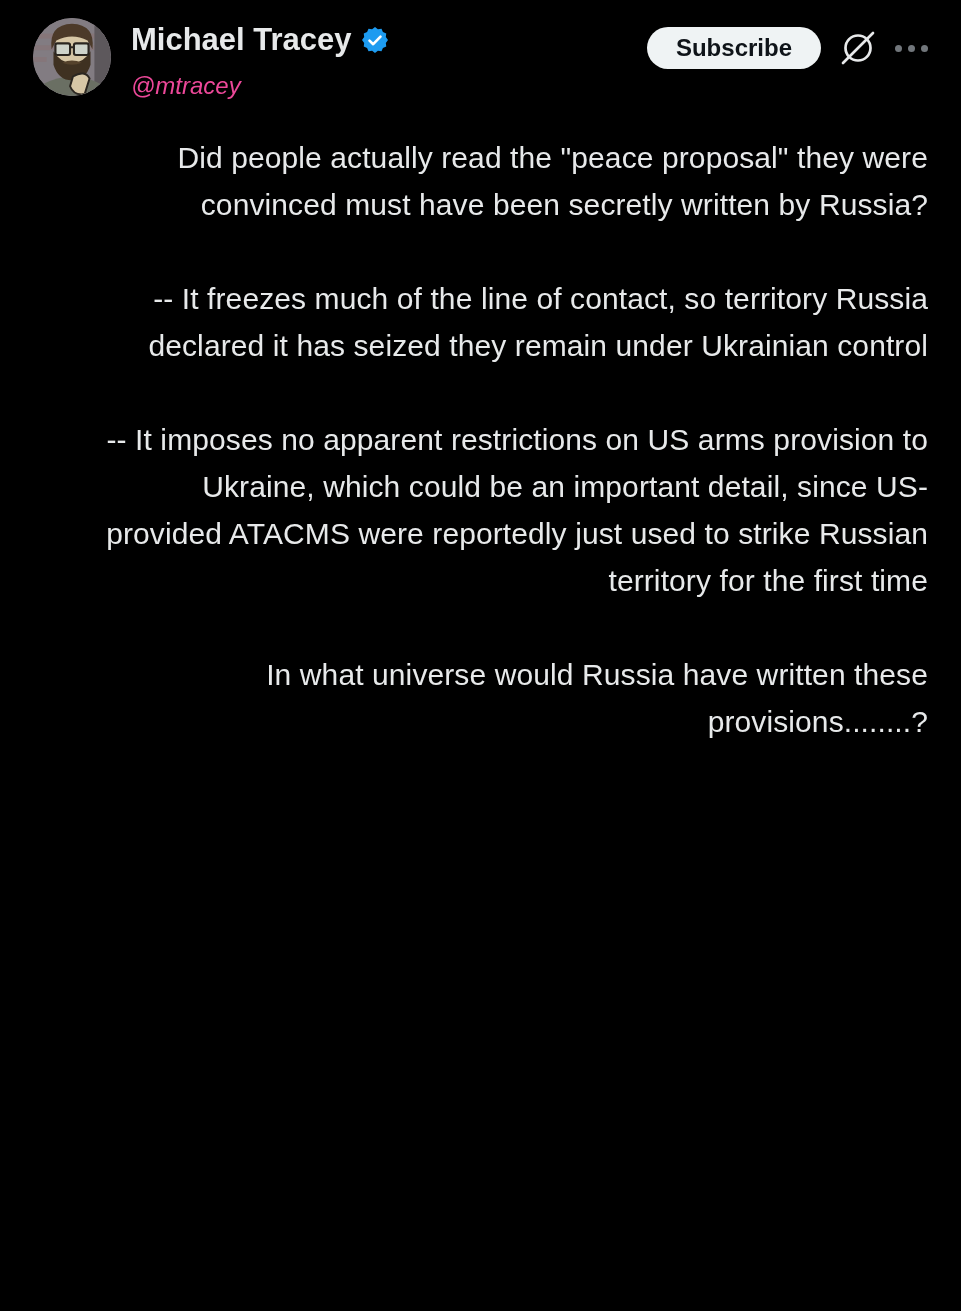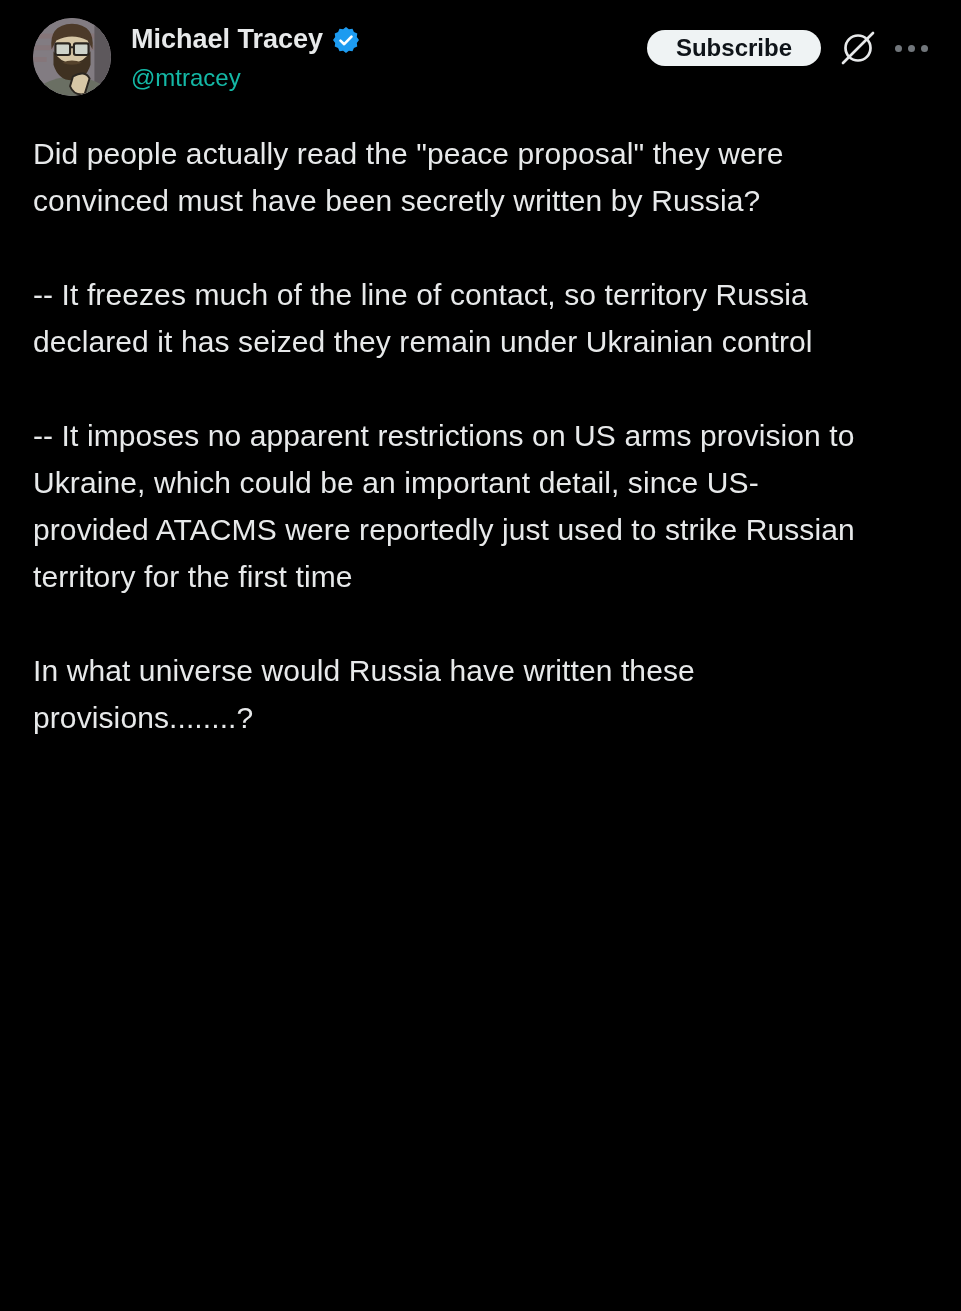--- a/index.html
+++ b/index.html
@@ -38,53 +38,54 @@
     padding-top: 5px;
     min-width: 0;
   }
   .name-row {
     display: flex;
     align-items: center;
     gap: 9px;
     cursor: pointer;
   }
   .name {
-    font-size: 27px;
+    font-size: 31px;
     line-height: 33px;
     font-weight: 700;
     color: #e7e9ea;
     white-space: nowrap;
   }
   .verified {
     width: 28px;
     height: 28px;
     flex: none;
   }
   .handle {
-    margin-top: 7px;
+    margin-top: 15px;
     font-size: 24px;
     line-height: 29px;
-    color: #14b8a6;
+    color: #ec4899;
+    font-style: italic;
   }
   .header-actions {
     margin-left: auto;
     display: flex;
     align-items: center;
     gap: 17px;
     margin-top: 9px;
     height: 42px;
   }
   .subscribe-btn {
     border: none;
     background: #eff3f4;
     color: #0f1419;
     font-family: "Liberation Sans", sans-serif;
     font-size: 24px;
     font-weight: 700;
-    height: 36px;
+    height: 42px;
     padding: 0 29px;
     border-radius: 21px;
     cursor: pointer;
     white-space: nowrap;
   }
   .grok-btn {
     background: transparent;
     border: none;
     padding: 0;
     width: 40px;
@@ -106,20 +107,21 @@
   }
   .more-btn .dot {
     width: 7px;
     height: 7px;
     border-radius: 50%;
     background: #71767b;
   }
   
   .body-text {
     margin-top: 34px;
+    text-align: right;
   }
   .para {
     margin: 0 0 47px 0;
     font-size: 30px;
     line-height: 47px;
     font-weight: 400;
     color: #e7e9ea;
     letter-spacing: 0.1px;
     white-space: pre;
   }

